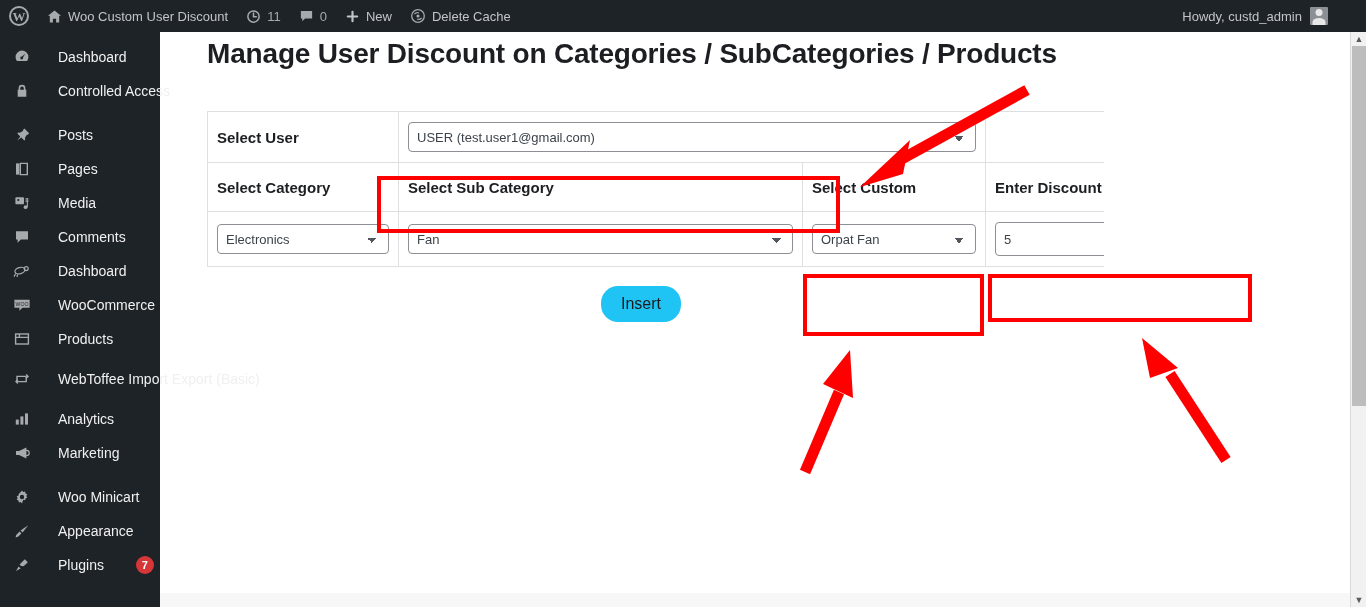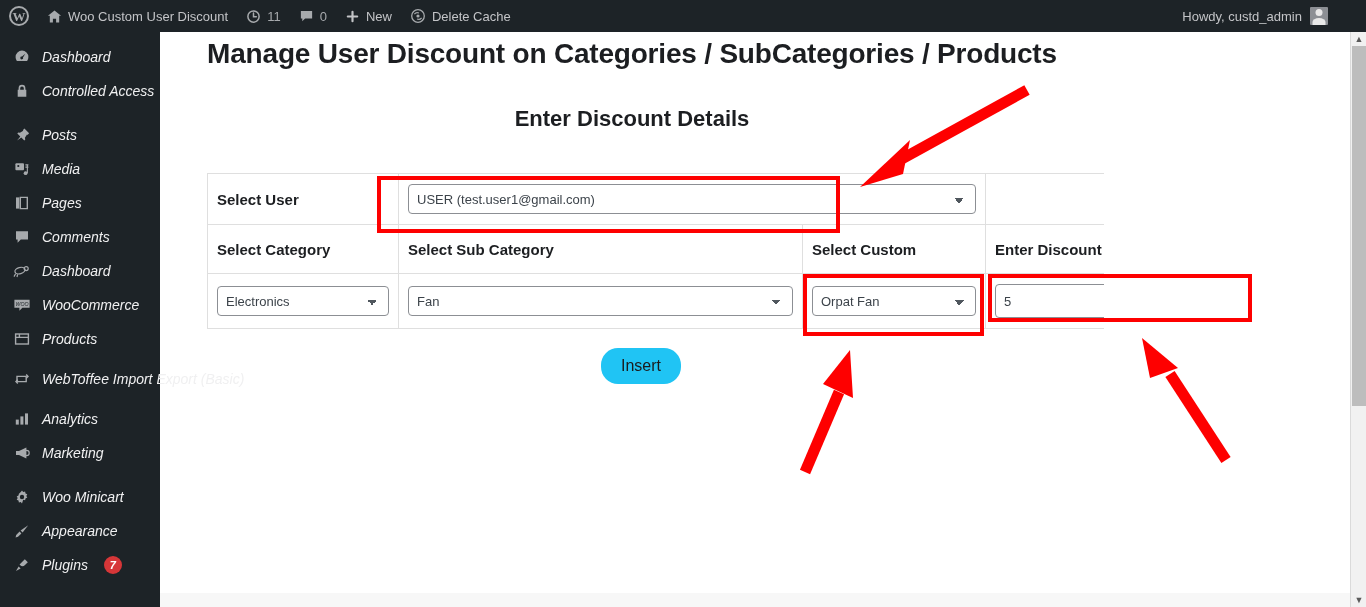--- a/index.html
+++ b/index.html
@@ -52,25 +52,24 @@
 
   
   #sidebar {
     position: absolute; top: 32px; left: 0;
     width: 160px; height: 575px;
     background: #1d2327;
     z-index: 30;
     padding-top: 8px;
   }
   .menu-item {
-    display: flex; align-items: center; gap: 10px;
+    display: flex; align-items: center; gap: 26px;
     height: 34px; padding: 0 2px 0 12px;
     color: #f0f0f1; font-size: 14px;
     white-space: nowrap;
-    font-style: italic;
   }
   .menu-item.two-line { height: 46px; align-items: center; }
   .menu-item .mi-icon {
     width: 20px; min-width:20px; height: 20px;
     display: flex; align-items: center; justify-content: center;
     color: #a7aaad;
   }
   .menu-item .mi-label { line-height: 1.2; }
   .menu-sep { height: 10px; }
   .badge {
@@ -278,43 +277,43 @@
         <svg width="16" height="16" viewBox="0 0 16 16" fill="#a7aaad">
           <path d="M10.4 1.6 8.8 3.2l.5.5-3.4 2.1-1.6-.4-1 1 3 3-3.2 4.2 4.2-3.2 3 3 1-1-.4-1.6 2.1-3.4.5.5 1.6-1.6z"></path>
         </svg>
       </span>
       <span class="mi-label">Posts</span>
     </div>
 
     <div class="menu-item">
       <span class="mi-icon">
         <svg width="16" height="16" viewBox="0 0 16 16" fill="#a7aaad">
+          <path d="M2 2.4h3.3v11.2H2z"></path>
+          <path d="M6.3 2.4h7v11.2h-7z" fill="none" stroke="#a7aaad" stroke-width="1.4"></path>
+        </svg>
+      </span>
+      <span class="mi-label">Pages</span>
+    </div>
+
+    <div class="menu-item">
+      <span class="mi-icon">
+        <svg width="16" height="16" viewBox="0 0 16 16" fill="#a7aaad">
           <rect x="1.4" y="2.2" width="8.6" height="7" rx="1"></rect>
           <circle cx="4.3" cy="5" r="1.1" fill="#1d2327"></circle>
           <path d="M11.4 3.2h3v1.2h-3zM11.4 5.6h3v1.2h-3z"></path>
           <circle cx="11.6" cy="12.2" r="1.9"></circle>
           <path d="M12.8 4.1h1.1v8h-1.1z"></path>
         </svg>
       </span>
       <span class="mi-label">Media</span>
     </div>
 
     <div class="menu-item">
       <span class="mi-icon">
         <svg width="16" height="16" viewBox="0 0 16 16" fill="#a7aaad">
-          <path d="M2 2.4h3.3v11.2H2z"></path>
-          <path d="M6.3 2.4h7v11.2h-7z" fill="none" stroke="#a7aaad" stroke-width="1.4"></path>
-        </svg>
-      </span>
-      <span class="mi-label">Pages</span>
-    </div>
-
-    <div class="menu-item">
-      <span class="mi-icon">
-        <svg width="16" height="16" viewBox="0 0 16 16" fill="#a7aaad">
           <path d="M2 2.2h12v8.4H6.8L3.6 13.8v-3.2H2z"></path>
         </svg>
       </span>
       <span class="mi-label">Comments</span>
     </div>
 
     <div class="menu-item">
       <span class="mi-icon">
         <svg width="18" height="16" viewBox="0 0 18 16" fill="none" stroke="#a7aaad" stroke-width="1.2">
           <ellipse cx="7" cy="7.6" rx="5.2" ry="3.1" transform="rotate(-16 7 7.6)"></ellipse>
@@ -408,21 +407,20 @@
       </span>
       <span class="mi-label">Plugins</span>
       <span class="badge">7</span>
     </div>
 
   </div>
 
   <div id="content">
 
     <h1 class="page-title">Manage User Discount on Categories / SubCategories / Products</h1>
-    <h2 class="section-title">Enter Discount Details</h2>
 
     <div class="table-wrap">
       <table class="discount-table">
         <colgroup>
           <col style="width:191px">
           <col style="width:404px">
           <col style="width:183px">
           <col style="width:280px">
           <col style="width:58px">
         </colgroup>

